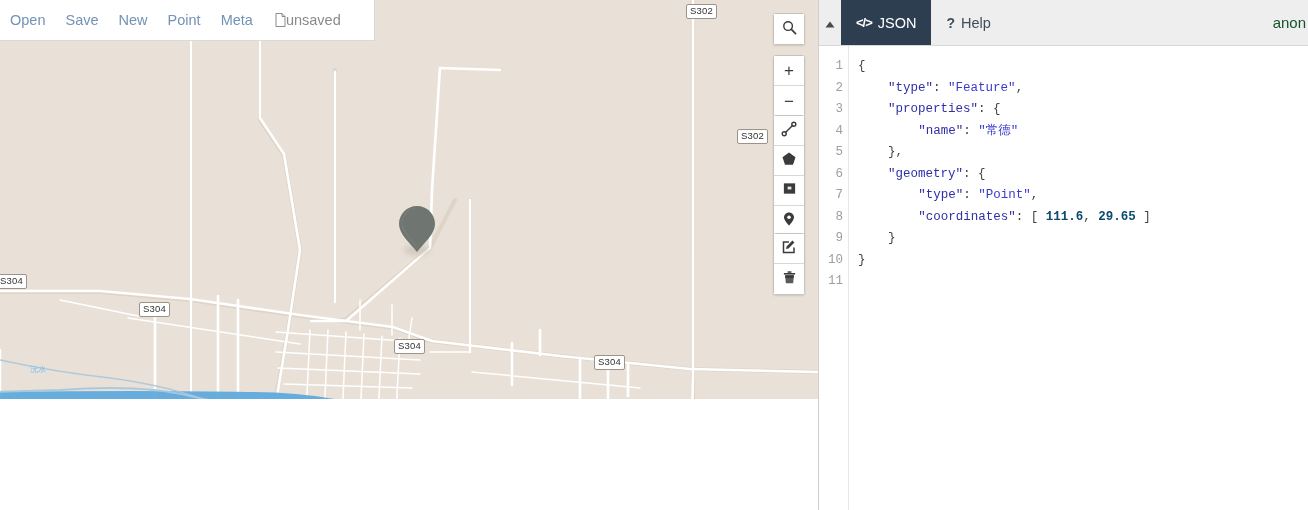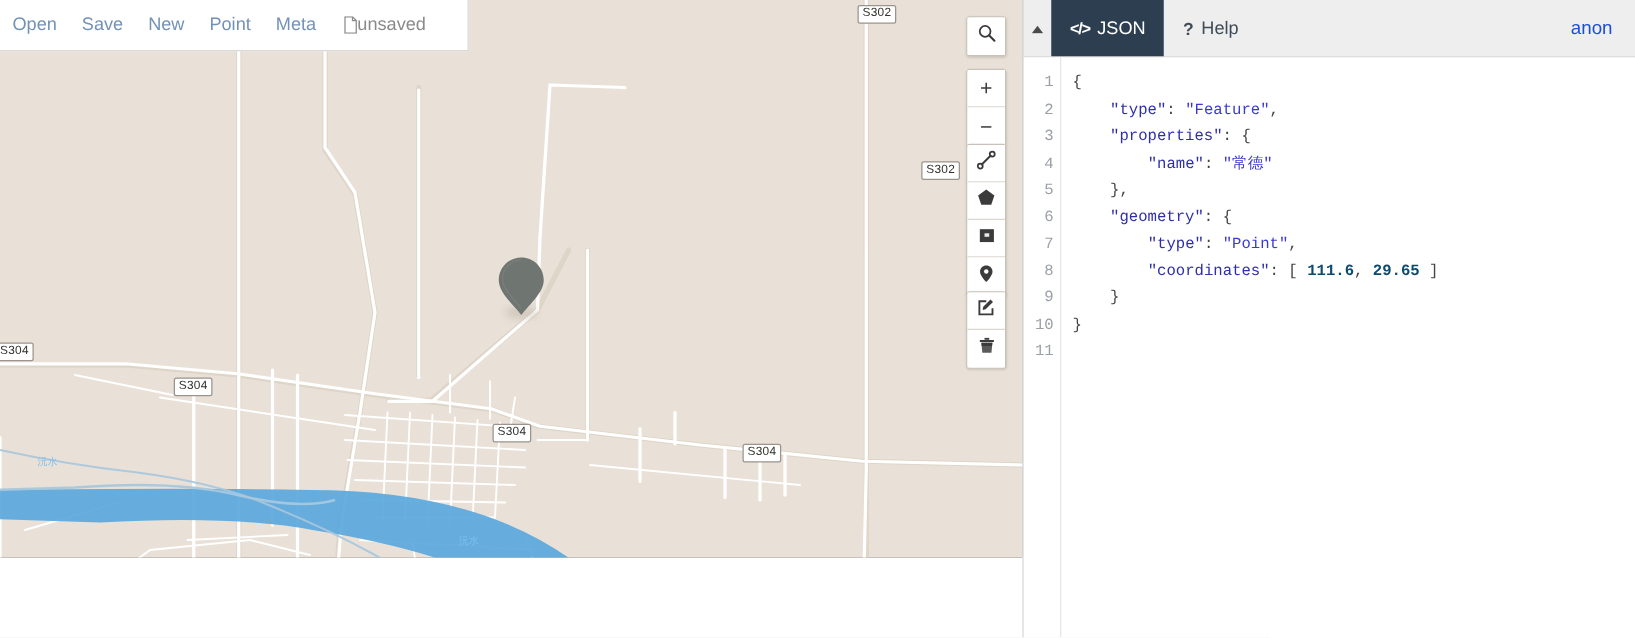--- a/index.html
+++ b/index.html
@@ -9,22 +9,22 @@
     width: 1308px; height: 510px;
     overflow: hidden;
     font-family: "Liberation Sans", sans-serif;
     background: #ffffff;
   }
   #app { position: relative; width: 1308px; height: 510px; display: flex; }
 
   
   #map-pane {
     position: relative;
-    width: 818px; height: 446px;
-    background: #404040;
+    width: 818px; height: 399px;
+    background: #be185d;
     overflow: hidden;
     flex: 0 0 818px;
   }
   #map-canvas { position: absolute; inset: 0; }
 
   
   #map-toolbar {
     position: absolute; top: 0; left: 0;
     height: 41px; width: 375px;
     background: #ffffff;
@@ -129,22 +129,22 @@
     cursor: pointer;
     color: #404c57;
     white-space: nowrap;
   }
   .tab.active { background: #2c3e50; color: #ffffff; }
   .tab .code-ico { font-weight: bold; font-size: 13px; letter-spacing: -1px; }
   .tab .qmark { font-weight: bold; font-size: 14px; }
   #header-spacer { flex: 1 1 auto; }
   #user-link {
     display: flex; align-items: center;
-    padding-right: 18px;
-    color: #1d4ed8; font-size: 15px; cursor: pointer;
+    padding-right: 2px;
+    color: #14532d; font-size: 15px; cursor: pointer;
     white-space: nowrap;
     margin-left: 36px;
   }
 
   
   #editor {
     flex: 1 1 auto;
     display: flex;
     overflow: hidden;
     background: #ffffff;

